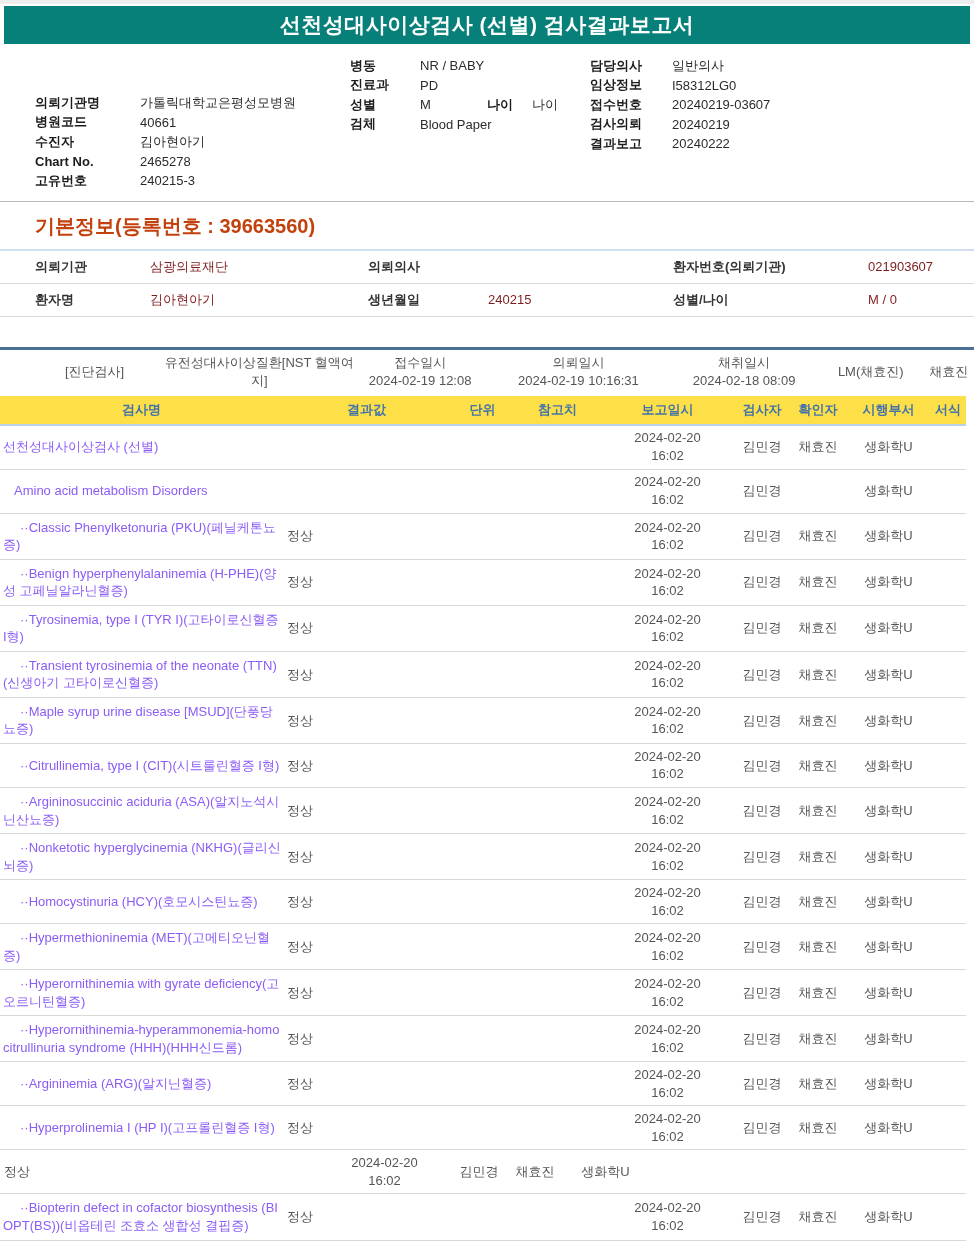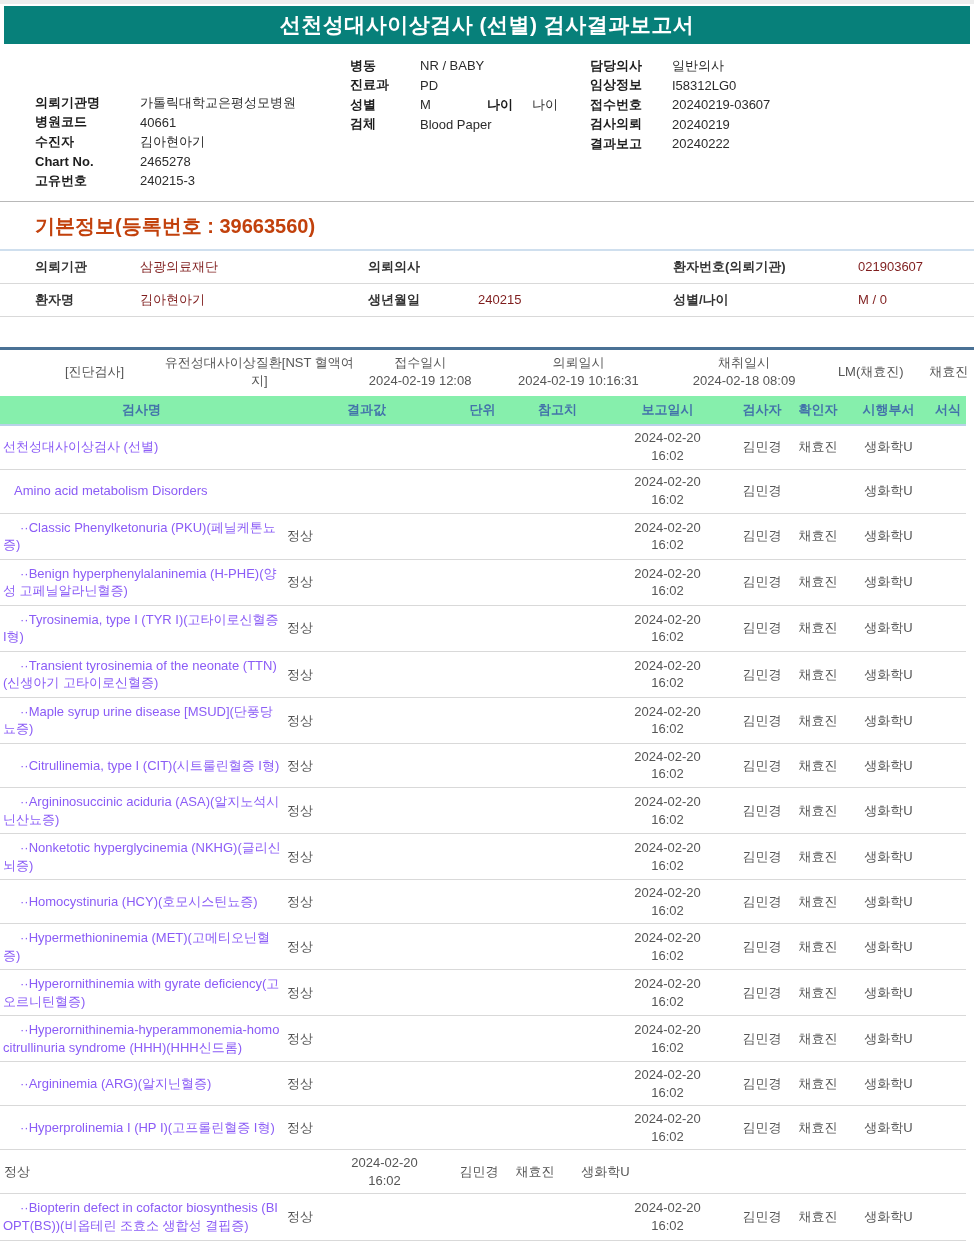--- a/index.html
+++ b/index.html
@@ -37,21 +37,21 @@
   .hextra .hvalue2 { color:#2b2b2b; }
 
   .divider { border-top:1px solid #b8b8b8; }
 
   
   .section-title {
     padding:11px 0 9px 35px; color:#c2410c; font-weight:bold; font-size:20px;
     border-bottom:2px solid #cfdfee;
   }
   .info-row { display:flex; height:33px; align-items:center; border-bottom:1px solid #d9d9d9; }
-  .info-row .pair { display:flex; align-items:center; }
+  .info-row .pair { display:flex; align-items:center;gap:10px; }
   .info-row .plabel { font-weight:bold; color:#333; }
   .info-row .pvalue { color:#7f1d1d; }
   .pair.p1 { padding-left:35px; width:320px; }
   .pair.p1 .plabel { width:105px; }
   .pair.p2 { width:305px;margin-left:48px; }
   .pair.p2 .plabel { width:110px; }
   .pair.p3 { flex:1; }
   .pair.p3 .plabel { width:185px; }
 
   .spacer { height:30px; }
@@ -66,21 +66,21 @@
   .bc.b-group { width:205px; }
   .bc.b-recv  { width:125px; }
   .bc.b-req   { width:200px; }
   .bc.b-coll  { width:140px; }
   .bc.b-lab   { width:120px; }
   .bc.b-who   { width:46px; text-align:left; }
 
   
   .rtable { width:966px; margin-top:2px; }
   .thead {
-    display:flex; background:#86efac; height:30px; align-items:center;
+    display:flex; background:#fde047; height:30px; align-items:center;
     border-bottom:2px solid #b9d2e8;
     color:#4373aa; font-weight:bold;
   }
   .thead .hc { text-align:center; }
   .trow { display:flex; min-height:44px; align-items:center; border-bottom:1px solid #d9d9d9; }
   .c { line-height:1.35; }
   .col-name   { width:283px; }
   .col-result { width:167px; }
   .col-unit   { width:65px; }
   .col-ref    { width:85px; }

